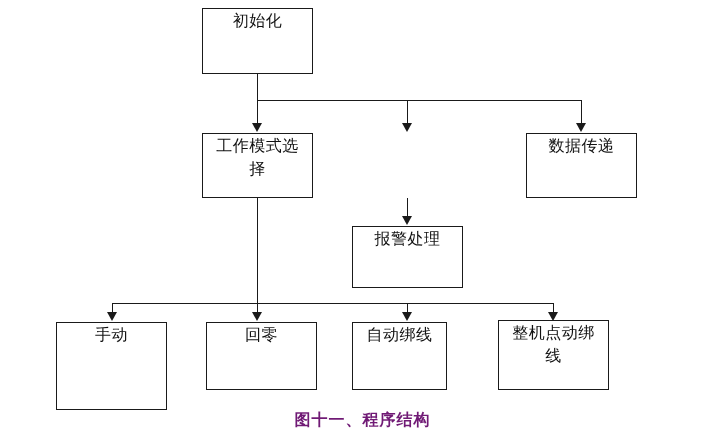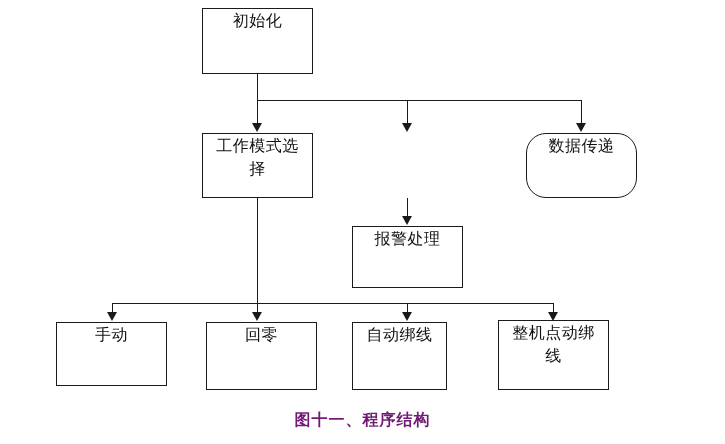--- a/index.html
+++ b/index.html
@@ -85,21 +85,21 @@
 
   <div class="conn v" style="left:581px; top:100px; height:24px;"></div>
   <div class="arrow" style="left:576px; top:123px;"></div>
 
   <div class="node" style="left:202px; top:133px; width:111px; height:65px;">
     <span class="node-label">工作模式选
 择</span>
   </div>
 
 
-  <div class="node" style="left:526px; top:133px; width:111px; height:65px;border-radius:20px;">
+  <div class="node" style="left:526px; top:133px; width:111px; height:65px;">
     <span class="node-label">数据传递</span>
   </div>
 
   <div class="conn v" style="left:407px; top:198px; height:19px;"></div>
   <div class="arrow" style="left:402px; top:216px;"></div>
 
   <div class="node" style="left:352px; top:226px; width:111px; height:62px;">
     <span class="node-label">报警处理</span>
   </div>
 
@@ -111,21 +111,21 @@
 
   <div class="conn v" style="left:257px; top:303px; height:10px;"></div>
   <div class="arrow" style="left:252px; top:312px;"></div>
 
   <div class="conn v" style="left:407px; top:303px; height:10px;"></div>
   <div class="arrow" style="left:402px; top:312px;"></div>
 
   <div class="conn v" style="left:553px; top:303px; height:10px;"></div>
   <div class="arrow" style="left:548px; top:312px;"></div>
 
-  <div class="node" style="left:56px; top:322px; width:111px; height:64px;">
+  <div class="node" style="left:56px; top:322px; width:111px; height:88px;">
     <span class="node-label">手动</span>
   </div>
 
   <div class="node" style="left:206px; top:322px; width:111px; height:68px;">
     <span class="node-label">回零</span>
   </div>
 
   <div class="node" style="left:352px; top:322px; width:95px; height:68px;">
     <span class="node-label">自动绑线</span>
   </div>

